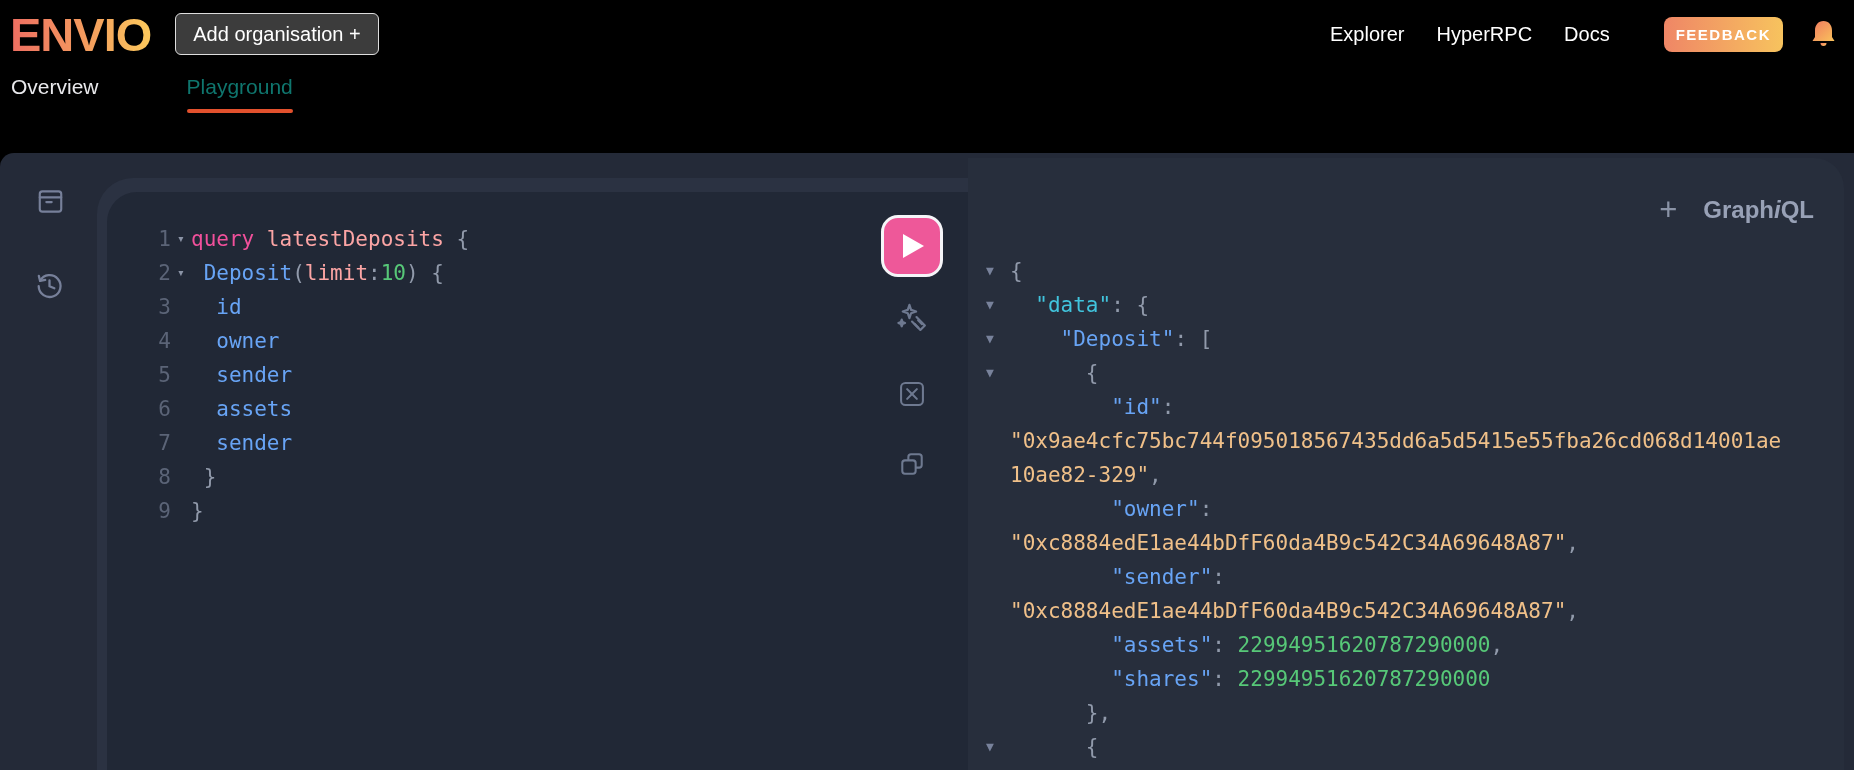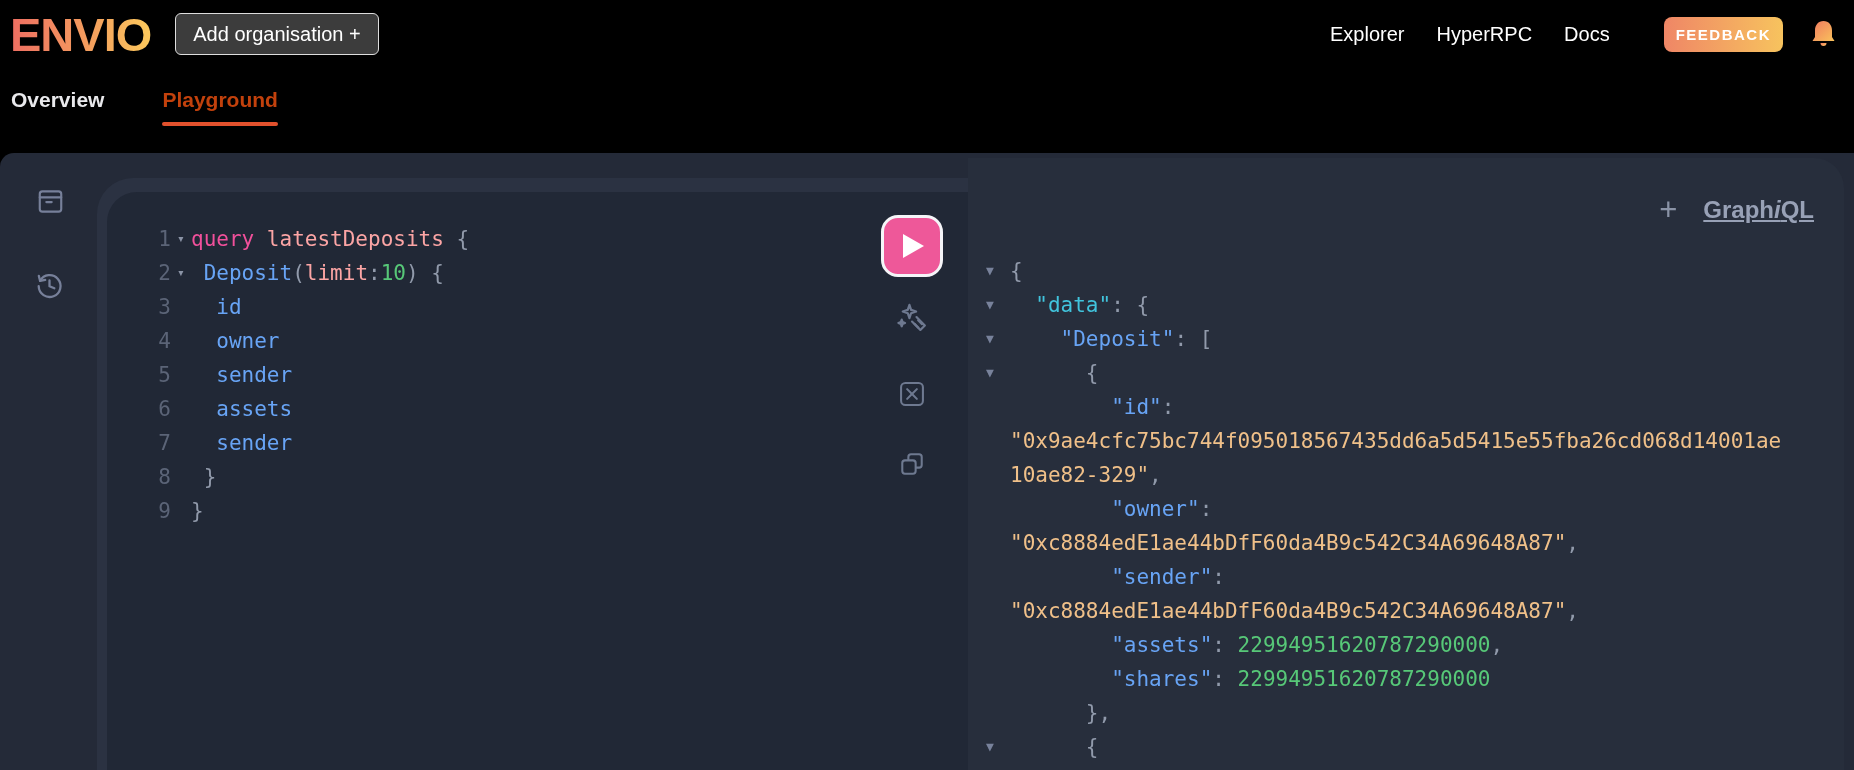--- a/index.html
+++ b/index.html
@@ -21,23 +21,23 @@
   .spacer { flex:1; }
   .nav { display:flex; align-items:center; gap:32px; margin-right:54px; }
   .nav-link { color:#fff; font-size:20px; cursor:pointer; }
   .feedback { height:35px; padding:0 12px; border:none; border-radius:8px; color:#fff;
               font-size:15px; font-weight:700; letter-spacing:1.5px; cursor:pointer;
               font-family:"Liberation Sans", sans-serif;
               background:linear-gradient(90deg,#ef8666 0%,#f7c35e 100%); }
   .bell { margin-left:27px; width:27px; height:30px; cursor:pointer; }
 
   
-  .tabs { position:absolute; top:88px; left:11px; display:flex; gap:58px;font-weight:bold; }
+  .tabs { position:absolute; top:75px; left:11px; display:flex; gap:88px; }
   .tab { position:relative; font-size:21px; color:#e9e9ec; cursor:pointer; padding-bottom:4px; }
-  .tab.active { color:#c2410c;text-align:right; }
+  .tab.active { color:#0f766e;text-align:right; }
   .tab.active::after { content:''; position:absolute; left:0; right:0; bottom:-10px;
                        height:4px; border-radius:3px; background:#e2512d; }
 
   
   .content { position:absolute; top:153px; left:0; right:0; bottom:0;
              background:#242a38; border-top-left-radius:14px; }
 
   
   .side-icon { position:absolute; cursor:pointer; }
   .side-icon svg { display:block; }
@@ -73,21 +73,21 @@
   .tbi { background:none; border:none; cursor:pointer; padding:0; }
   .tbi svg { display:block; }
   .mt24 { margin-top:24px; } .mt40 { margin-top:40px; } .mt36 { margin-top:36px; }
 
   
   .resp { position:absolute; left:968px; top:5px; right:10px; bottom:0;
           background:#272e3c; border-top-right-radius:30px; }
   .resp-hdr { position:absolute; top:36px; right:30px; display:flex; gap:26px; align-items:center; }
   .add-tab { background:none; border:none; color:#8a93a6; font-size:31px; font-weight:300;
              line-height:1; cursor:pointer; font-family:"Liberation Sans", sans-serif; }
-  .gql-logo { color:#98a1b6; font-size:24px; font-weight:700;text-decoration:underline; }
+  .gql-logo { color:#98a1b6; font-size:24px; font-weight:700; }
   .gql-logo .it { font-style:italic; font-weight:700; }
   .resp-code { position:absolute; top:96px; left:16px; right:8px; bottom:0; overflow:hidden; }
   .resp-code .fold { width:26px; flex:none; color:#78829b; font-size:13px;
                      text-align:left; padding-left:2px; cursor:pointer; }
 </style>
 </head>
 <body>
 
 <div id="stage">
 

